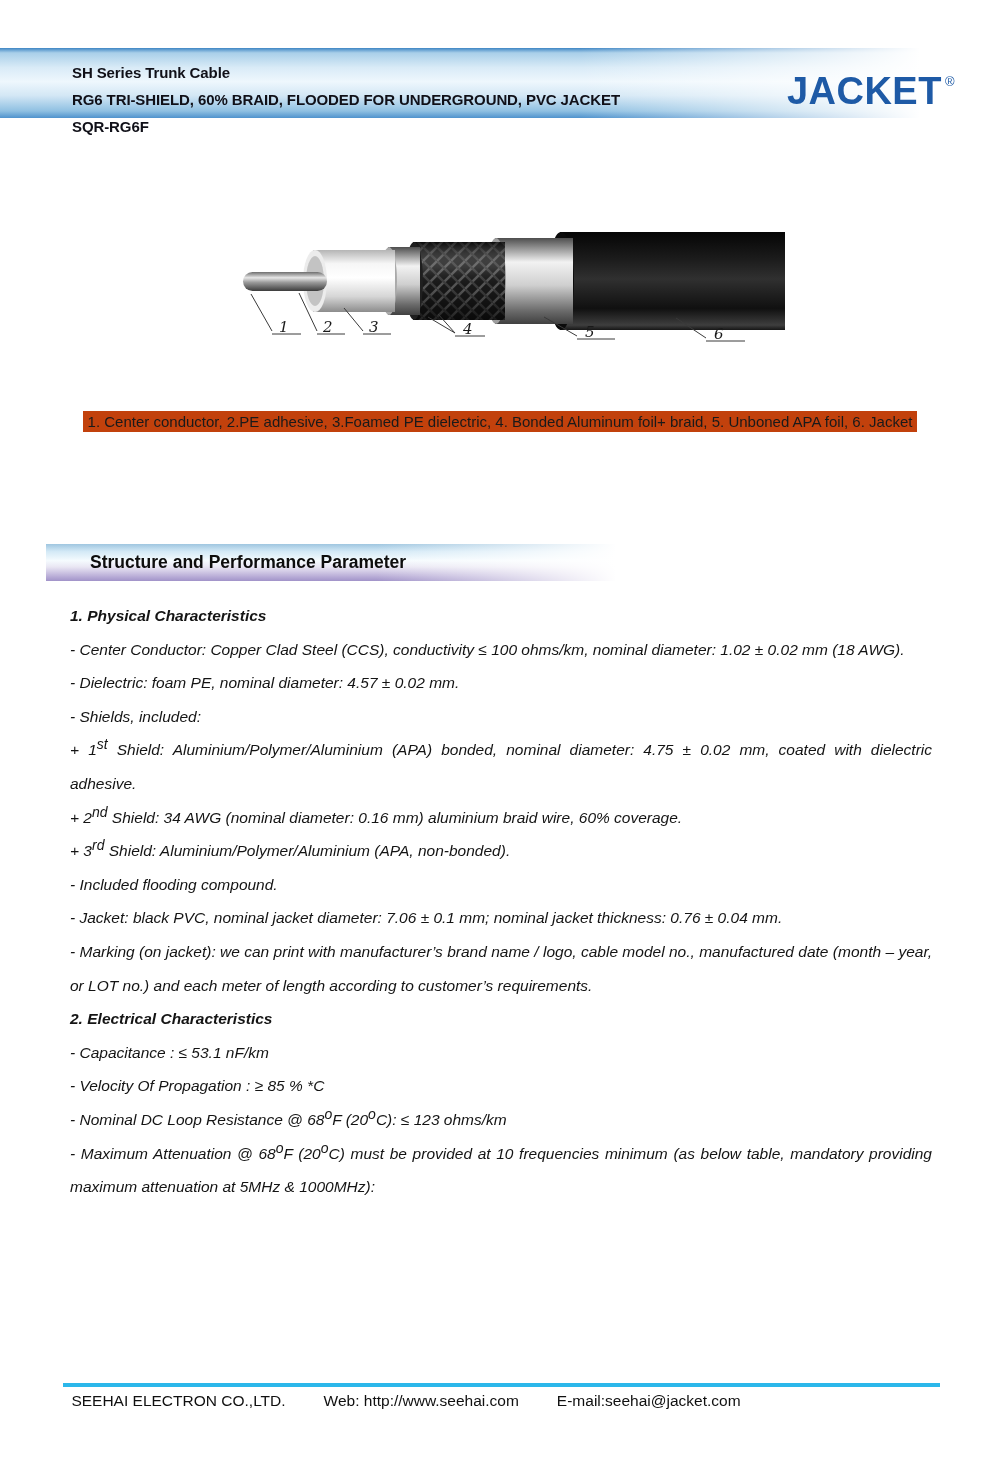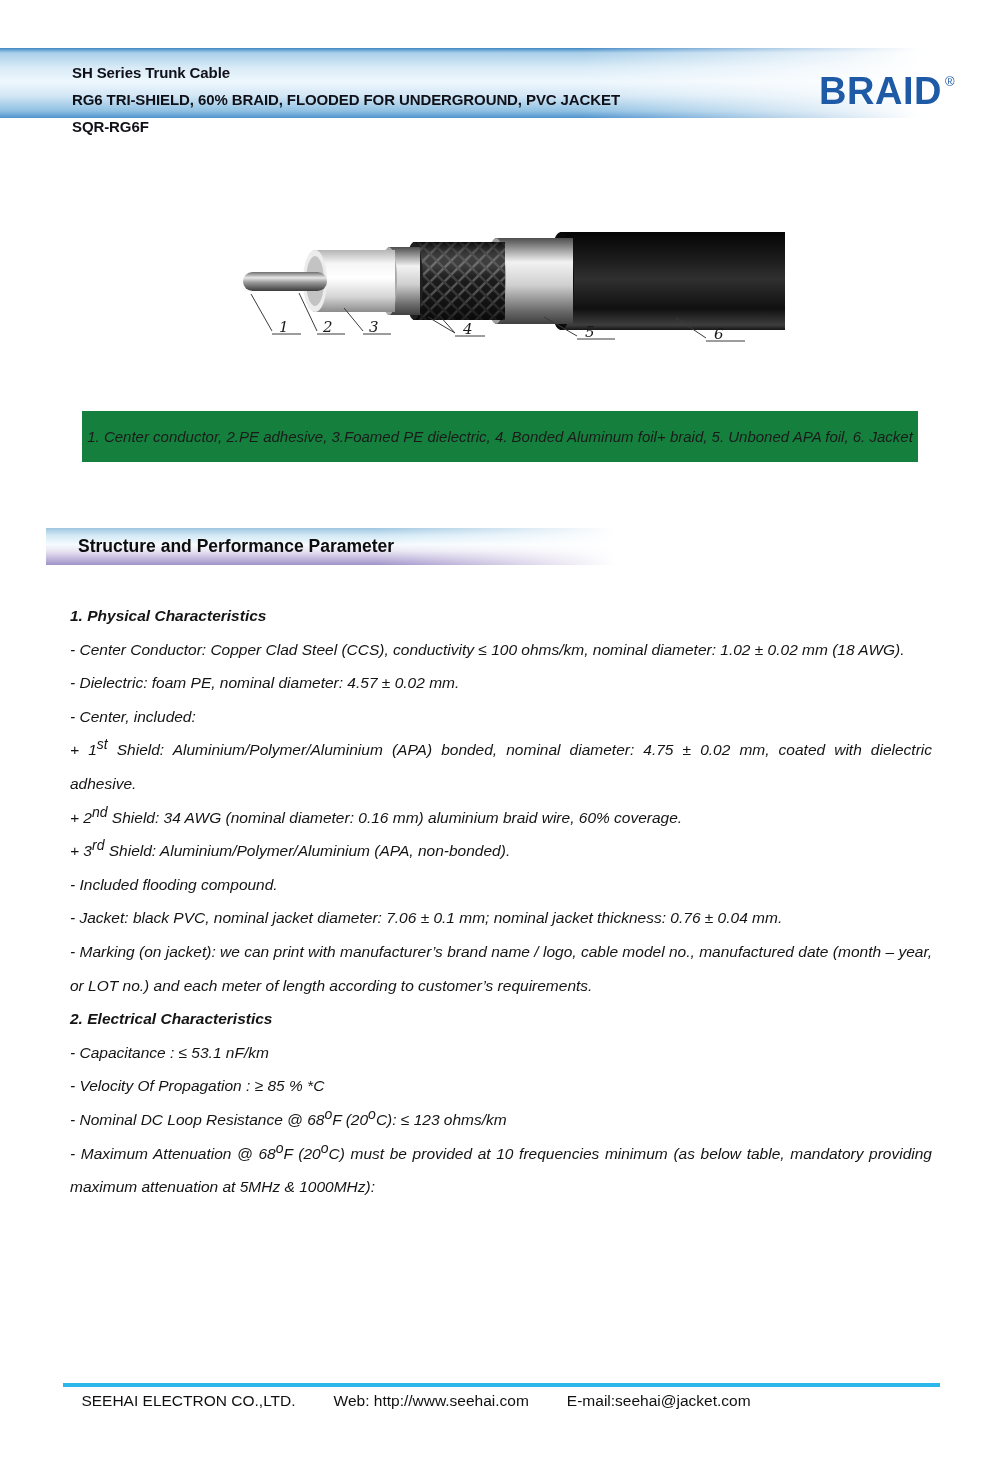--- a/index.html
+++ b/index.html
@@ -25,65 +25,65 @@
   }
   .logo .reg {
     font-size:13px; font-weight:normal; position:relative; top:-18px; left:3px;
   }
 
   
   .cable-figure { position:absolute; left:185px; top:205px; }
 
   .caption-row { position:absolute; left:0; top:411px; width:1000px; text-align:center; }
   .caption {
-    display:inline-block; background:#15803d; color:#1a1a1a;
-    font-size:15px; padding:17px 5px; white-space:nowrap;font-style:italic;
+    display:inline-block; background:#c2410c; color:#1a1a1a;
+    font-size:15px; padding:2px 5px; white-space:nowrap;
   }
 
   
   .section-band {
-    position:absolute; left:46px; top:528px; width:600px; height:37px;
+    position:absolute; left:46px; top:544px; width:600px; height:37px;
     background:
       linear-gradient(to right, rgba(255,255,255,0) 55%, rgba(255,255,255,1) 95%),
       linear-gradient(to bottom, #9fc6e0 0%, #d3e9f6 20%, #f5fbfe 45%, #e9e6f3 62%, #beb3da 85%, #a193c9 100%);
-    line-height:37px; padding-left:32px; box-sizing:border-box;
+    line-height:37px; padding-left:44px; box-sizing:border-box;
   }
   .section-band span { font-size:17.5px; font-weight:bold; color:#0d0d0d; }
 
   
   .specs {
     position:absolute; left:70px; top:599px; width:862px;
     font-size:15.5px; line-height:33.6px; color:#141414;font-style:italic;
   }
   .specs p { margin:0; }
   .specs p.justify { text-align:justify; }
   .spec-heading { font-weight:bold; }
   .specs sup { font-size:14px; line-height:0; vertical-align:6px; }
 
   
   .footer-line { position:absolute; left:63px; top:1383px; width:877px; height:4px; }
   .footer {
     position:absolute; left:0; top:1392px; width:812px;
     display:flex; justify-content:center; gap:38px;
-    font-size:15.5px; color:#101010; white-space:nowrap;margin-left:10px;
+    font-size:15.5px; color:#101010; white-space:nowrap;
   }
 </style>
 </head>
 <body>
 
 <div class="page">
 
   <div class="header-band">
     <div class="header-titles">
       <div>SH Series Trunk Cable</div>
       <div>RG6 TRI-SHIELD, 60% BRAID, FLOODED FOR UNDERGROUND, PVC JACKET</div>
       <div>SQR-RG6F</div>
     </div>
     <div class="logo" style="color: rgb(30, 90, 166);">
-      <span>BRAID</span><span class="reg">®</span>
+      <span>JACKET</span><span class="reg">®</span>
     </div>
   </div>
 
   <svg class="cable-figure" width="680" height="175" viewBox="0 0 680 175">
     <defs>
       <linearGradient id="gMetal" x1="0" y1="0" x2="0" y2="1">
         <stop offset="0%" stop-color="#6e6e6e"></stop>
           <stop offset="30%" stop-color="#e6e6e6"></stop>
         <stop offset="55%" stop-color="#9a9a9a"></stop>
           <stop offset="100%" stop-color="#3c3c3c"></stop>
@@ -179,21 +179,21 @@
   </div>
 
   <div class="section-band">
     <span>Structure and Performance Parameter</span>
   </div>
 
   <div class="specs">
       <p class="spec-heading">1. Physical Characteristics</p>
       <p class="spec-item justify">- Center Conductor: Copper Clad Steel (CCS), conductivity ≤ 100 ohms/km, nominal diameter: 1.02 ± 0.02 mm (18 AWG).</p>
       <p class="spec-item">- Dielectric: foam PE, nominal diameter: 4.57 ± 0.02 mm.</p>
-      <p class="spec-item">- Center, included:</p>
+      <p class="spec-item">- Shields, included:</p>
       <p class="spec-item justify">+ 1<sup>st</sup> Shield: Aluminium/Polymer/Aluminium (APA) bonded, nominal diameter: 4.75 ± 0.02 mm, coated with dielectric adhesive.</p>
       <p class="spec-item">+ 2<sup>nd</sup> Shield: 34 AWG (nominal diameter: 0.16 mm) aluminium braid wire, 60% coverage.</p>
       <p class="spec-item">+ 3<sup>rd</sup> Shield: Aluminium/Polymer/Aluminium (APA, non-bonded).</p>
       <p class="spec-item">- Included flooding compound.</p>
       <p class="spec-item">- Jacket: black PVC, nominal jacket diameter: 7.06 ± 0.1 mm; nominal jacket thickness: 0.76 ± 0.04 mm.</p>
       <p class="spec-item justify">- Marking (on jacket): we can print with manufacturer’s brand name / logo, cable model no., manufactured date (month – year, or LOT no.) and each meter of length according to customer’s requirements.</p>
       <p class="spec-heading">2. Electrical Characteristics</p>
       <p class="spec-item">- Capacitance : ≤ 53.1 nF/km</p>
       <p class="spec-item">- Velocity Of Propagation : ≥ 85 % *C</p>
       <p class="spec-item">- Nominal DC Loop Resistance @ 68<sup>o</sup>F (20<sup>o</sup>C): ≤ 123 ohms/km</p>

